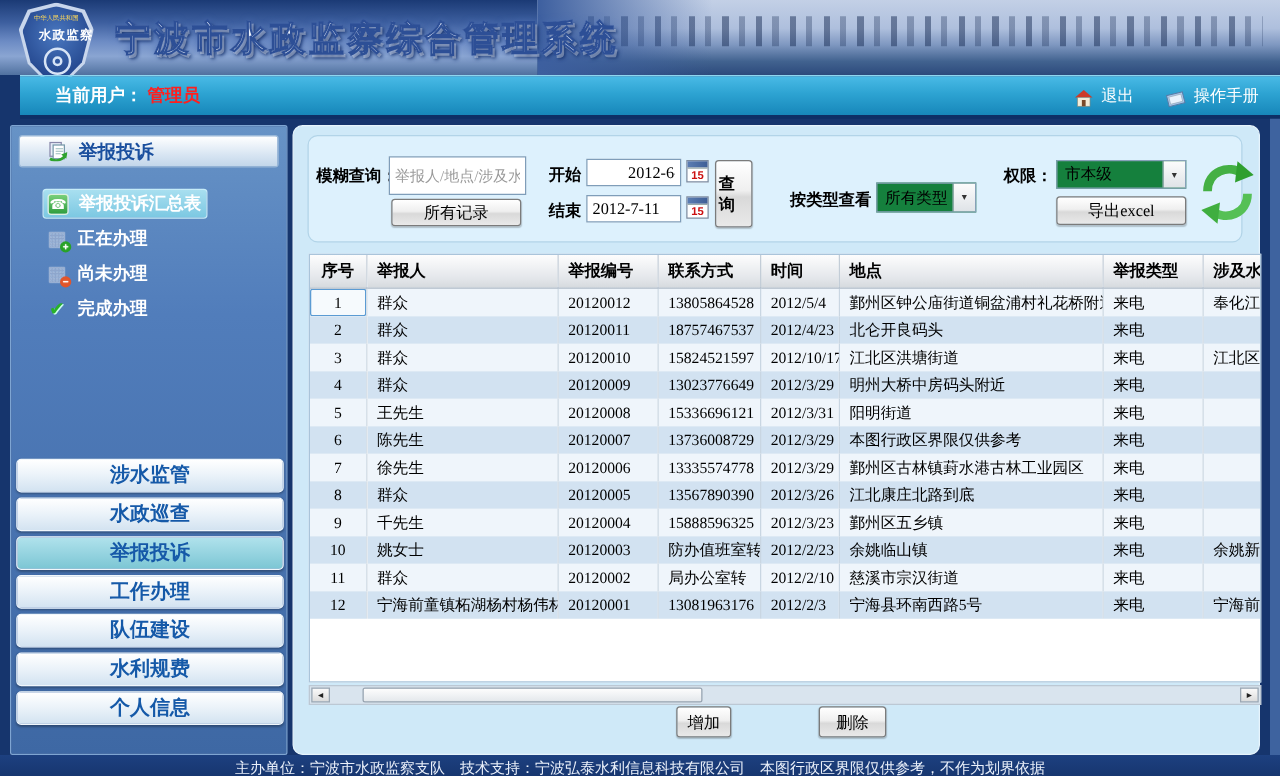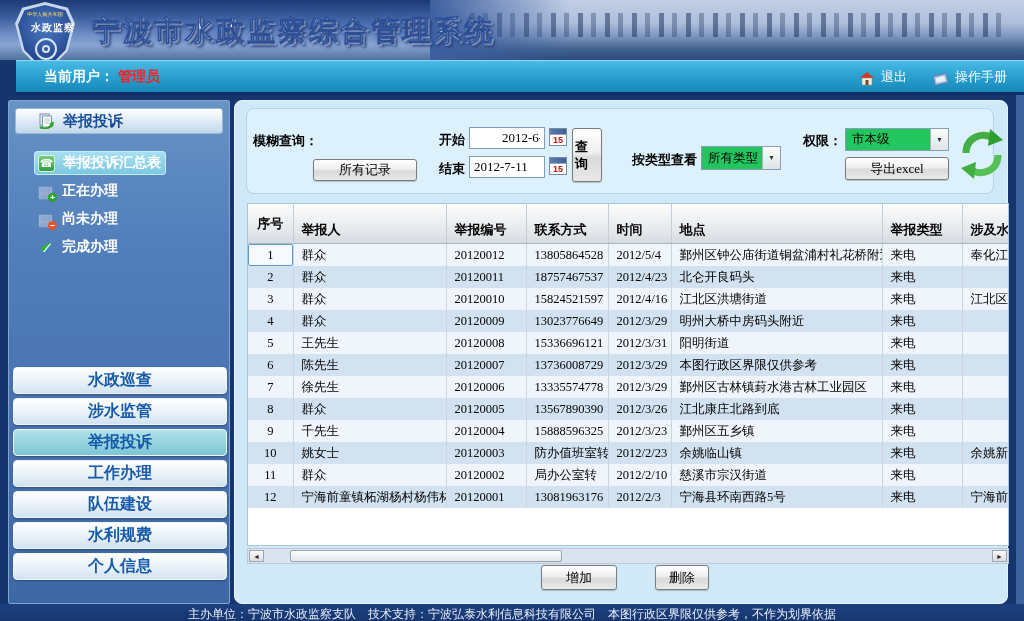--- a/index.html
+++ b/index.html
@@ -83,57 +83,57 @@
     font-size:13px;font-family:"Liberation Serif","DejaVu Serif",serif;padding:2px 4px;}
   .inp::placeholder{color:#9a9a9a;font-size:12px;}
   .sbtn{background:linear-gradient(180deg,#ffffff 0%,#efefef 45%,#d9d9d9 55%,#e9e9e9 100%);
     border:1px solid #7b7b7b;border-radius:3px;font-size:13px;display:flex;align-items:center;
     justify-content:center;cursor:pointer;box-shadow:0 1px 1px rgba(0,0,0,.2);box-sizing:border-box;
     font-family:"Liberation Serif","DejaVu Serif",serif;color:#000;}
   .cal{position:absolute;width:18px;height:18px;background:#fff;border:1px solid #7a8aa0;
     box-sizing:border-box;cursor:pointer;}
   .cal-top{height:5px;background:linear-gradient(90deg,#5b7db2,#3f5f96);border-bottom:1px solid #9aa;}
   .cal-day{font-size:9px;color:#cc1111;text-align:center;line-height:10px;font-weight:bold;}
-  .dd{position:absolute;background:#22c55e;border:1px solid #86a0b8;display:flex;align-items:center;
+  .dd{position:absolute;background:#15803d;border:1px solid #86a0b8;display:flex;align-items:center;
     font-size:12.5px;padding-left:6px;box-sizing:border-box;cursor:pointer;
     font-family:"Liberation Serif","DejaVu Serif",serif;}
   .dd .arr{margin-left:auto;width:17px;align-self:stretch;
     background:linear-gradient(180deg,#fcfcfc,#dfe3e7);border-left:1px solid #a8b4c0;
     display:flex;align-items:center;justify-content:center;font-size:7px;color:#333;}
   .qbtn{position:absolute;left:325px;top:19px;width:30px;height:54px;word-break:break-all;
     line-height:17px;font-weight:bold;padding:2px;}
   .refresh{position:absolute;left:714px;top:18px;width:42px;height:54px;cursor:pointer;}
 
   
   .tablewrap{position:absolute;left:12px;top:102px;width:762px;height:343px;box-sizing:border-box;
     background:#fff;border:1px solid #aac4da;overflow:hidden;}
   table{border-collapse:collapse;table-layout:fixed;width:834px;
     font-family:"Liberation Serif","DejaVu Serif",serif;}
   th{height:26px;background:linear-gradient(180deg,#fdfdfd,#e4e7eb 70%,#d6dade);
     border-right:1px solid #c3cdd7;border-bottom:1px solid #aab8c6;font-size:13px;font-weight:bold;
-    text-align:left;padding:13px 0 0 8px;color:#000;white-space:nowrap;overflow:hidden;}
+    text-align:left;padding:0 0 0 8px;color:#000;white-space:nowrap;overflow:hidden;}
   th:first-child{text-align:center;padding:0;}
   td{height:22px;font-size:12.5px;padding:0 0 0 8px;border-right:1px solid #c9d6e2;
     white-space:nowrap;overflow:hidden;color:#000;}
   tr.odd td{background:#eff5fb;}
   tr.even td{background:#d2e2f1;}
   td.num{text-align:center;padding:0;}
   td.sel{box-shadow:inset 0 0 0 1px #5b9bd3;background:#f6fafd !important;border-radius:2px;}
 
   
   .hscroll{position:absolute;left:12px;top:447px;width:762px;height:16px;box-sizing:border-box;
     background:#d9e4ee;border:1px solid #bcc8d4;}
   .sb-btn{position:absolute;top:1px;width:15px;height:12px;
     background:linear-gradient(#fafafa,#dcdcdc);border:1px solid #9aa6b2;font-size:7px;color:#222;
     display:flex;align-items:center;justify-content:center;cursor:pointer;box-sizing:border-box;}
   .sb-left{left:1px;} .sb-right{right:1px;}
   .sb-thumb{position:absolute;left:42px;top:1px;width:272px;height:12px;box-sizing:border-box;
     background:linear-gradient(180deg,#fdfdfd,#e4e8ec);border:1px solid #98a4b0;border-radius:2px;cursor:pointer;}
   .act{position:absolute;height:25px;top:464px;}
-  .act-add{left:306px;width:76px;}
+  .act-add{left:306px;width:44px;}
   .act-del{left:420px;width:54px;}
   .footer{position:absolute;left:0;top:604px;width:1024px;height:17px;color:#eaf0fa;font-size:12px;
     text-align:center;padding-top:2px;background:linear-gradient(180deg,#1d4080,#16356d);}
   .rstrip{position:absolute;left:1016px;top:95px;width:8px;height:526px;background:#3e639f;}
 </style>
 </head>
 <body>
 
 <div class="page">
 
@@ -195,34 +195,35 @@
         <div class="side-item">
           <span class="mi mi-grid mi-minus">▦</span>
           <span>尚未办理</span>
         </div>
         <div class="side-item">
           <span class="mi mi-check">✔</span>
           <span>完成办理</span>
         </div>
       </div>
     <div class="side-nav">
+        <div class="nav-btn">涉水监管</div>
         <div class="nav-btn">水政巡查</div>
-        <div class="nav-btn">涉水监管</div>
         <div class="nav-btn selected">举报投诉</div>
         <div class="nav-btn">工作办理</div>
         <div class="nav-btn">队伍建设</div>
         <div class="nav-btn">水利规费</div>
         <div class="nav-btn">个人信息</div>
       </div>
   </div>
 
   <div class="main">
 
     <div class="filter">
       <span class="flabel" style="left:6px;top:23px;">模糊查询：</span>
+      <input class="inp" style="left: 64px; top: 16px; width: 110px; height: 31px;" placeholder="举报人/地点/涉及水">
       <div class="sbtn" style="position:absolute;left:66px;top:50px;width:104px;height:22px;">所有记录</div>
 
       <span class="flabel" style="left:192px;top:22px;">开始：</span>
       <input class="inp" style="left: 222px; top: 18px; width: 76px; height: 22px; padding-left: 32px;" value="2012-6-11">
       <div class="cal" style="left:302px;top:19px;">
         <div class="cal-top"></div>
         <div class="cal-day">15</div>
       </div>
 
       <span class="flabel" style="left:192px;top:51px;">结束：</span>
@@ -298,21 +299,21 @@
               <td>2012/4/23</td>
               <td>北仑开良码头</td>
               <td>来电</td>
               <td></td>
             </tr>
             <tr class="odd">
               <td class="num">3</td>
               <td>群众</td>
               <td>20120010</td>
               <td>15824521597</td>
-              <td>2012/4/16</td>
+              <td>2012/10/17</td>
               <td>江北区洪塘街道</td>
               <td>来电</td>
               <td>江北区宅</td>
             </tr>
             <tr class="even">
               <td class="num">4</td>
               <td>群众</td>
               <td>20120009</td>
               <td>13023776649</td>
               <td>2012/3/29</td>

